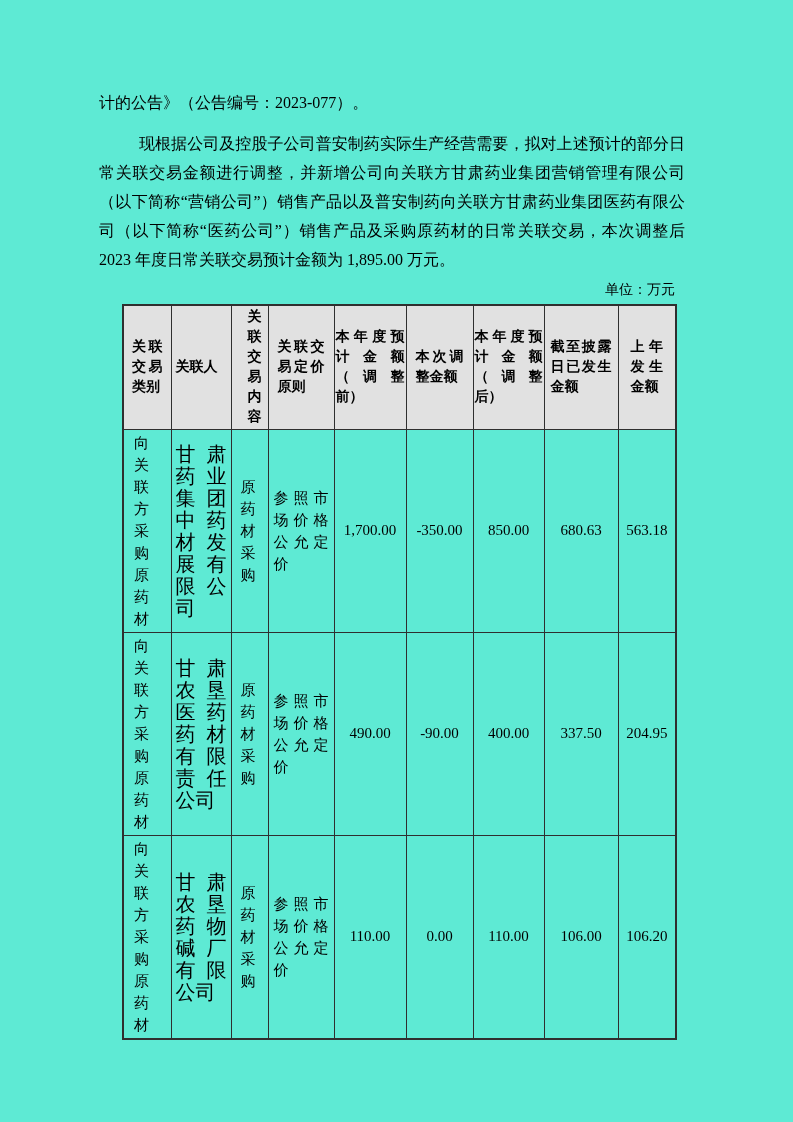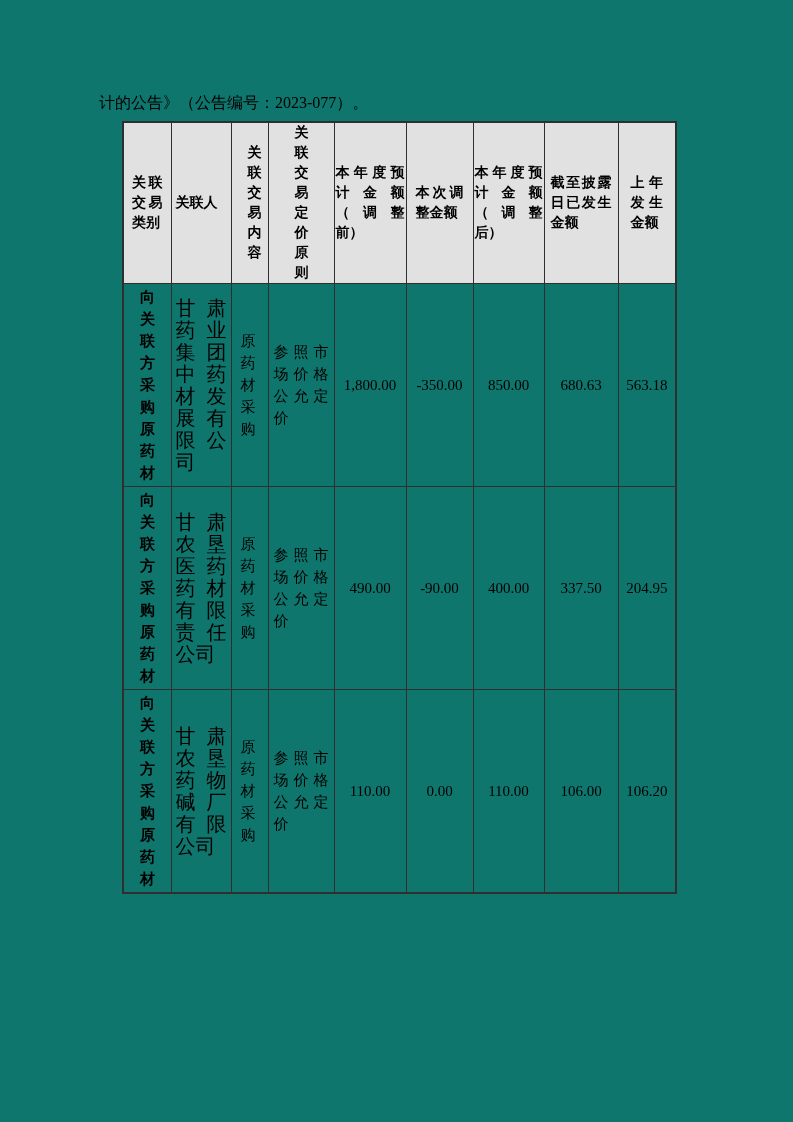--- a/index.html
+++ b/index.html
@@ -5,21 +5,21 @@
   * { margin: 0; padding: 0; box-sizing: border-box; }
   html, body { background: #ffffff; }
   body {
     width: 793px;
     height: 1122px;
     position: relative;
     font-family: "Liberation Serif", "DejaVu Serif", serif;
     color: #000000;
     overflow: hidden;
   }
-  .page { position: absolute; inset: 0; background: #0f766e; }
+  .page { position: absolute; inset: 0; background: #5eead4; }
   .content {
     position: absolute;
     left: 99px;
     top: 88px;
     width: 586px;
   }
   .cont-line {
     font-size: 16px;
     line-height: 29px;
     text-align: justify;
@@ -66,28 +66,28 @@
     line-height: 20px;
     text-align: justify;
   }
   table.rt thead tr { height: 124px; }
   tr.r1 { height: 112px; }
   tr.r2 { height: 97px; }
   tr.r3 { height: 102px; }
   th.c1 { padding: 0 8px; }
   th.c2 { padding: 16px 4px; text-align: center; }
   th.c3 { padding: 0 16px; }
-  th.c4 { padding: 0 26px; }
+  th.c4 { padding: 0 9px; }
   th.c5, th.c7 { padding: 0 1px; }
   th.c6 { padding: 0 9px; }
   th.c8 { padding: 0 6px; text-align: center; }
   th.c9 { padding: 0 12px; text-align: center; }
   td.cat {
     font-size: 15px; line-height: 22px;
-    padding: 2px 16px; text-align: justify; font-weight: bold;
+    padding: 2px 10px; text-align: justify;
   }
   td.party {
     font-size: 20px; line-height: 22px;
     padding: 2px 4px; text-align: justify;
   }
   td.cont-col {
     font-size: 15px; line-height: 22px;
     padding: 2px 9px; text-align: left;
   }
   td.pricing {
@@ -102,23 +102,25 @@
 </style>
 </head>
 <body>
 
 <div class="page">
   <div class="content">
 
     <p class="cont-line">计的公告》（公告编号：2023-077）。</p>
 
 
+    <p class="para">现根据公司及控股子公司普安制药实际生产经营需要，拟对上述预计的部分日常关联交易金额进行调整，并新增公司向关联方甘肃药业集团营销管理有限公司（以下简称“营销公司”）销售产品以及普安制药向关联方甘肃药业集团医药有限公司（以下简称“医药公司”）销售产品及采购原药材的日常关联交易，本次调整后 2023 年度日常关联交易预计金额为 1,895.00 万元。</p>
 
 
 
+    <div class="unit-label">单位：万元</div>
 
     <table class="rt">
       <colgroup>
         <col style="width:48px">
           <col style="width:60px">
           <col style="width:37px">
         <col style="width:66px">
           <col style="width:72px">
           <col style="width:67px">
         <col style="width:71px">
@@ -137,21 +139,21 @@
           <th class="c8">截至披露日已发生金额</th>
           <th class="c9">上年发生金额</th>
         </tr>
       </thead>
       <tbody>
         <tr class="r1">
           <td class="cat">向关联方采购原药材</td>
           <td class="party">甘肃药业集团中药材发展有限公司</td>
           <td class="cont-col">原药材采购</td>
           <td class="pricing">参照市场价格公允定价</td>
-          <td class="num">1,800.00</td>
+          <td class="num">1,700.00</td>
           <td class="num">-350.00</td>
           <td class="num">850.00</td>
           <td class="num">680.63</td>
           <td class="num">563.18</td>
         </tr>
         <tr class="r2">
           <td class="cat">向关联方采购原药材</td>
           <td class="party">甘肃农垦医药药材有限责任公司</td>
           <td class="cont-col">原药材采购</td>
           <td class="pricing">参照市场价格公允定价</td>

